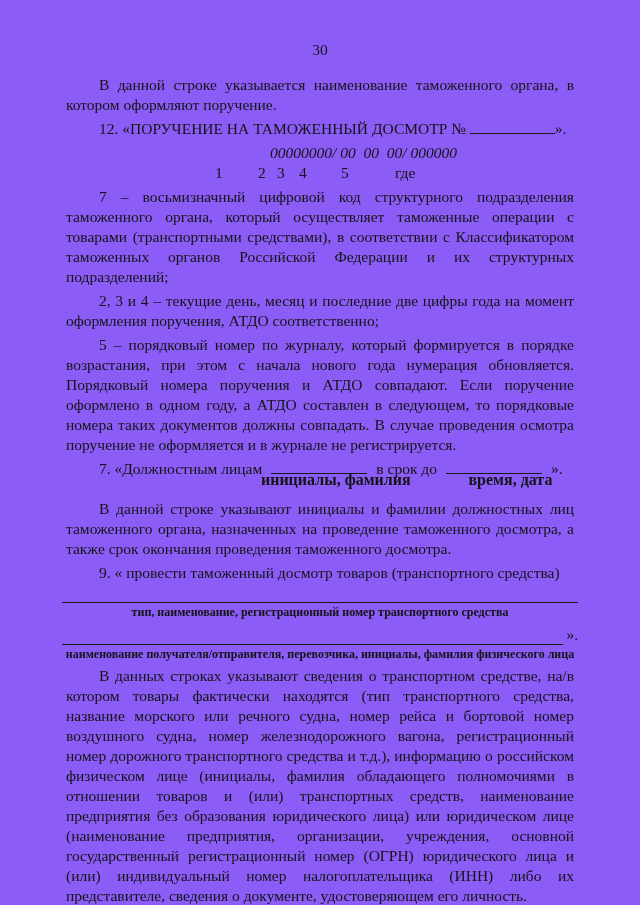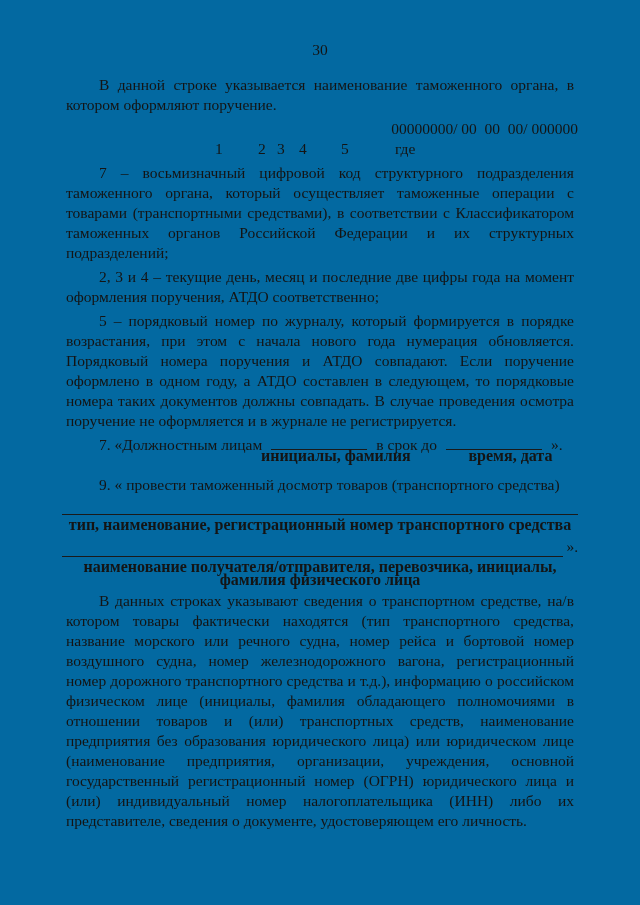--- a/index.html
+++ b/index.html
@@ -1,83 +1,85 @@
 <!DOCTYPE html>
 <html><head>
 <meta charset="utf-8">
 <style>
   html,body { margin:0; padding:0; background:#ffffff; }
   .page {
     position:relative;
     width:640px; height:905px;
-    background:#0369a1;
+    background:#8b5cf6;
     box-sizing:border-box;
     padding:40px 62px 0 62px;
     font-family:"Liberation Serif","DejaVu Serif",serif;
     font-size:15.5px;
     line-height:20px;
     color:#141414;
     overflow:hidden;
   }
   p { margin:4px; text-align:justify; text-indent:33px; }
   .page-number { text-align:center; text-indent:0; margin-bottom:15px; }
 
   
-  .code-line { text-indent:0; text-align:right; margin-left:87px; white-space:pre; }
+  .code-line { text-indent:0; text-align:center; margin-left:87px; white-space:pre;font-style:italic; }
   .digit-row { position:relative; height:20px; text-indent:0; }
   .digit-row span { position:absolute; top:0; }
   .d1 { left:153px; } .d2 { left:196px; } .d3 { left:215px; }
   .d4 { left:237px; } .d5 { left:279px; } .dwhere { left:333px; }
 
   
   .blank { display:inline-block; position:relative; height:13px; vertical-align:baseline;
            border-bottom:1.6px solid #1a1a1a; }
   .b12 { width:85px; }
   .b13 { width:96px; margin:0 9px; }
   .blank-label { position:absolute; top:14px; left:50%; transform:translateX(-50%);
                  font-size:16px; font-weight:bold; line-height:12px; white-space:nowrap;
                  font-style:normal; }
   .l13 { margin-bottom:20px; }
 
   
   .rule-row { height:15px; border-bottom:1.6px solid #1a1a1a; }
-  .caption { font-size:16px; font-weight:bold; text-align:center; text-indent:0;
+  .caption { font-size:12px; font-weight:bold; text-align:center; text-indent:0;
              line-height:13px; margin-top:3px; }
   .rule2-row { display:flex; align-items:flex-end; height:19px; margin-top:7px; }
   .rule2-line { flex:1; height:100%; border-bottom:1.6px solid #1a1a1a; margin-right:3px; }
   .after-rules { margin-top:5px; }
 </style>
 </head>
 <body>
 
 <div class="page">
 
   <div class="page-number">30</div>
 
   <p>В данной строке указывается наименование таможенного органа, в котором оформляют поручение.</p>
 
+  <p><span>12. «ПОРУЧЕНИЕ НА ТАМОЖЕННЫЙ ДОСМОТР №</span>&nbsp;<span class="blank b12"></span><span>».</span></p>
 
 
   <div class="code-line">00000000/ 00  00  00/ 000000</div>
 
   <div class="digit-row">
     <span class="d1">1</span>
     <span class="d2">2</span>
     <span class="d3">3</span>
     <span class="d4">4</span>
     <span class="d5">5</span>
     <span class="dwhere">где</span>
   </div>
 
   <p>7 – восьмизначный цифровой код структурного подразделения таможенного органа, который осуществляет таможенные операции с товарами (транспортными средствами), в соответствии с Классификатором таможенных органов Российской Федерации и их структурных подразделений;</p>
   <p>2, 3 и 4 – текущие день, месяц и последние две цифры года на момент оформления поручения, АТДО соответственно;</p>
   <p>5 – порядковый номер по журналу, который формируется в порядке возрастания, при этом с начала нового года нумерация обновляется. Порядковый номера поручения и АТДО совпадают. Если поручение оформлено в одном году, а АТДО составлен в следующем, то порядковые номера таких документов должны совпадать. В случае проведения осмотра поручение не оформляется и в журнале не регистрируется.</p>
 
   <p class="l13"><span>7. «Должностным лицам</span><span class="blank b13"><i class="blank-label">инициалы, фамилия</i></span><span>в срок до</span><span class="blank b13"><i class="blank-label">время, дата</i></span><span>».</span></p>
 
+  <p>В данной строке указывают инициалы и фамилии должностных лиц таможенного органа, назначенных на проведение таможенного досмотра, а также срок окончания проведения таможенного досмотра.</p>
 
   <p>9. « провести таможенный досмотр товаров (транспортного средства)</p>
 
   <div class="rule-row"></div>
   <div class="caption">тип, наименование, регистрационный номер транспортного средства</div>
 
   <div class="rule2-row">
     <span class="rule2-line"></span>
     <span>».</span>
   </div>

